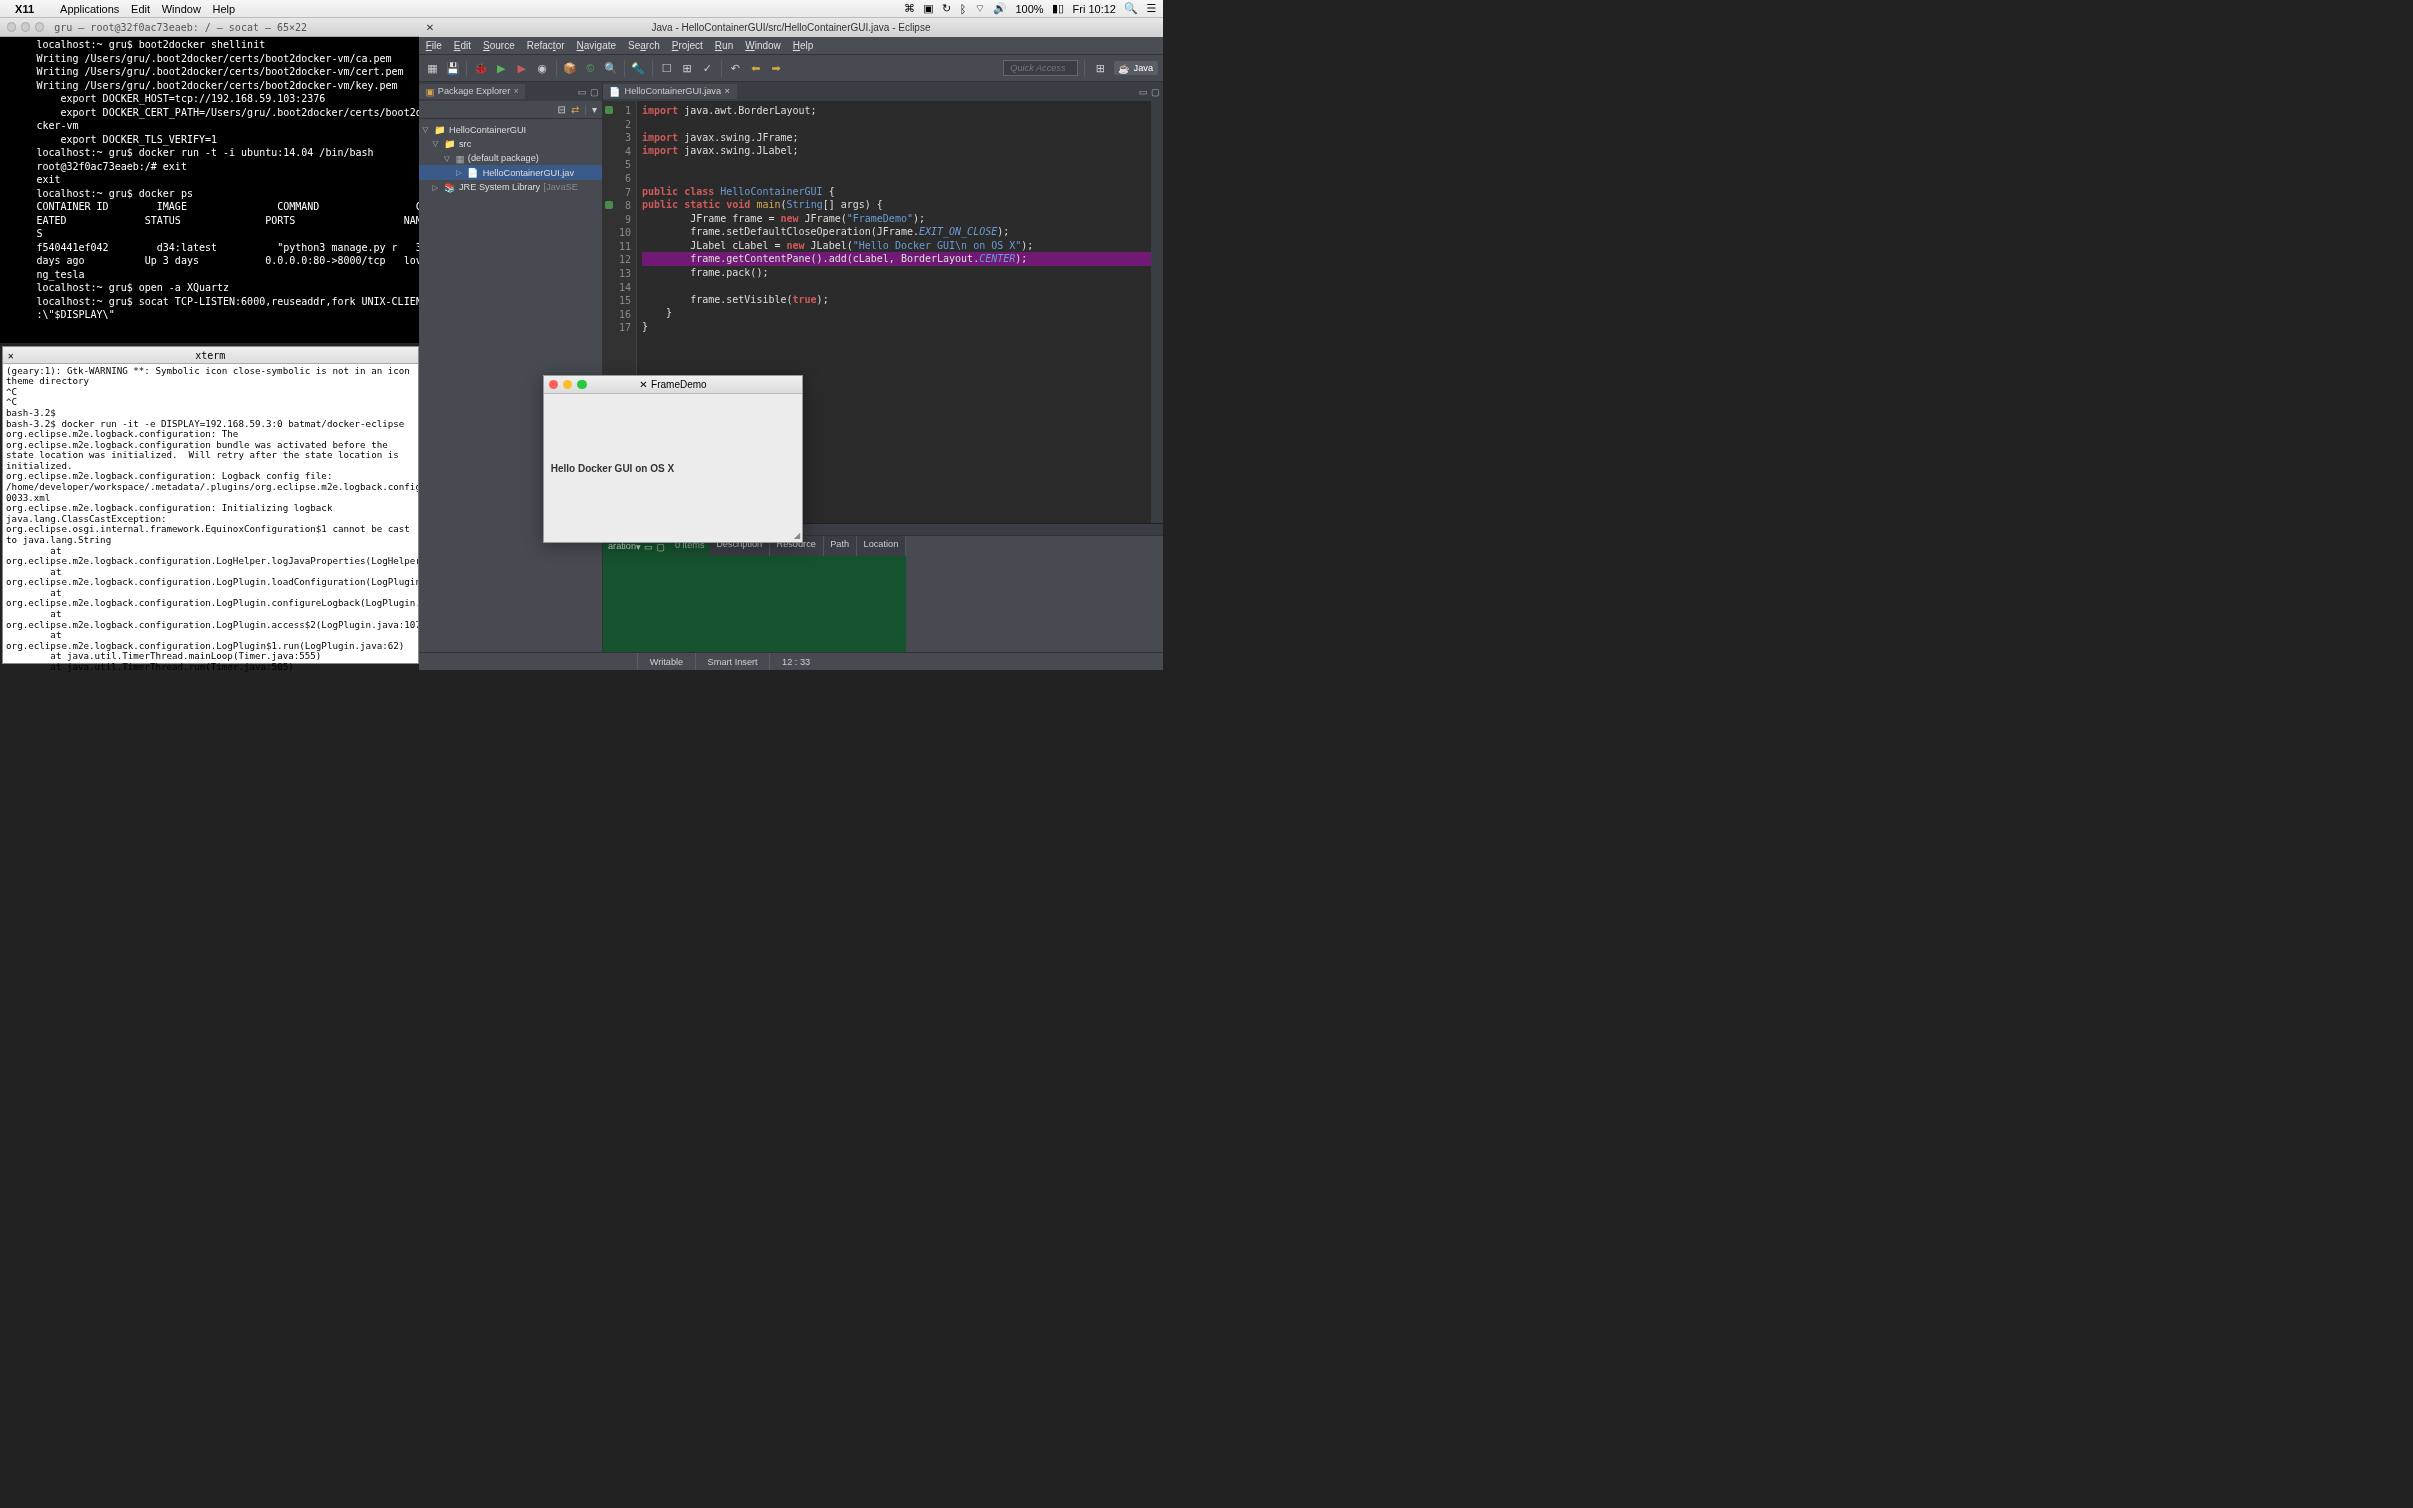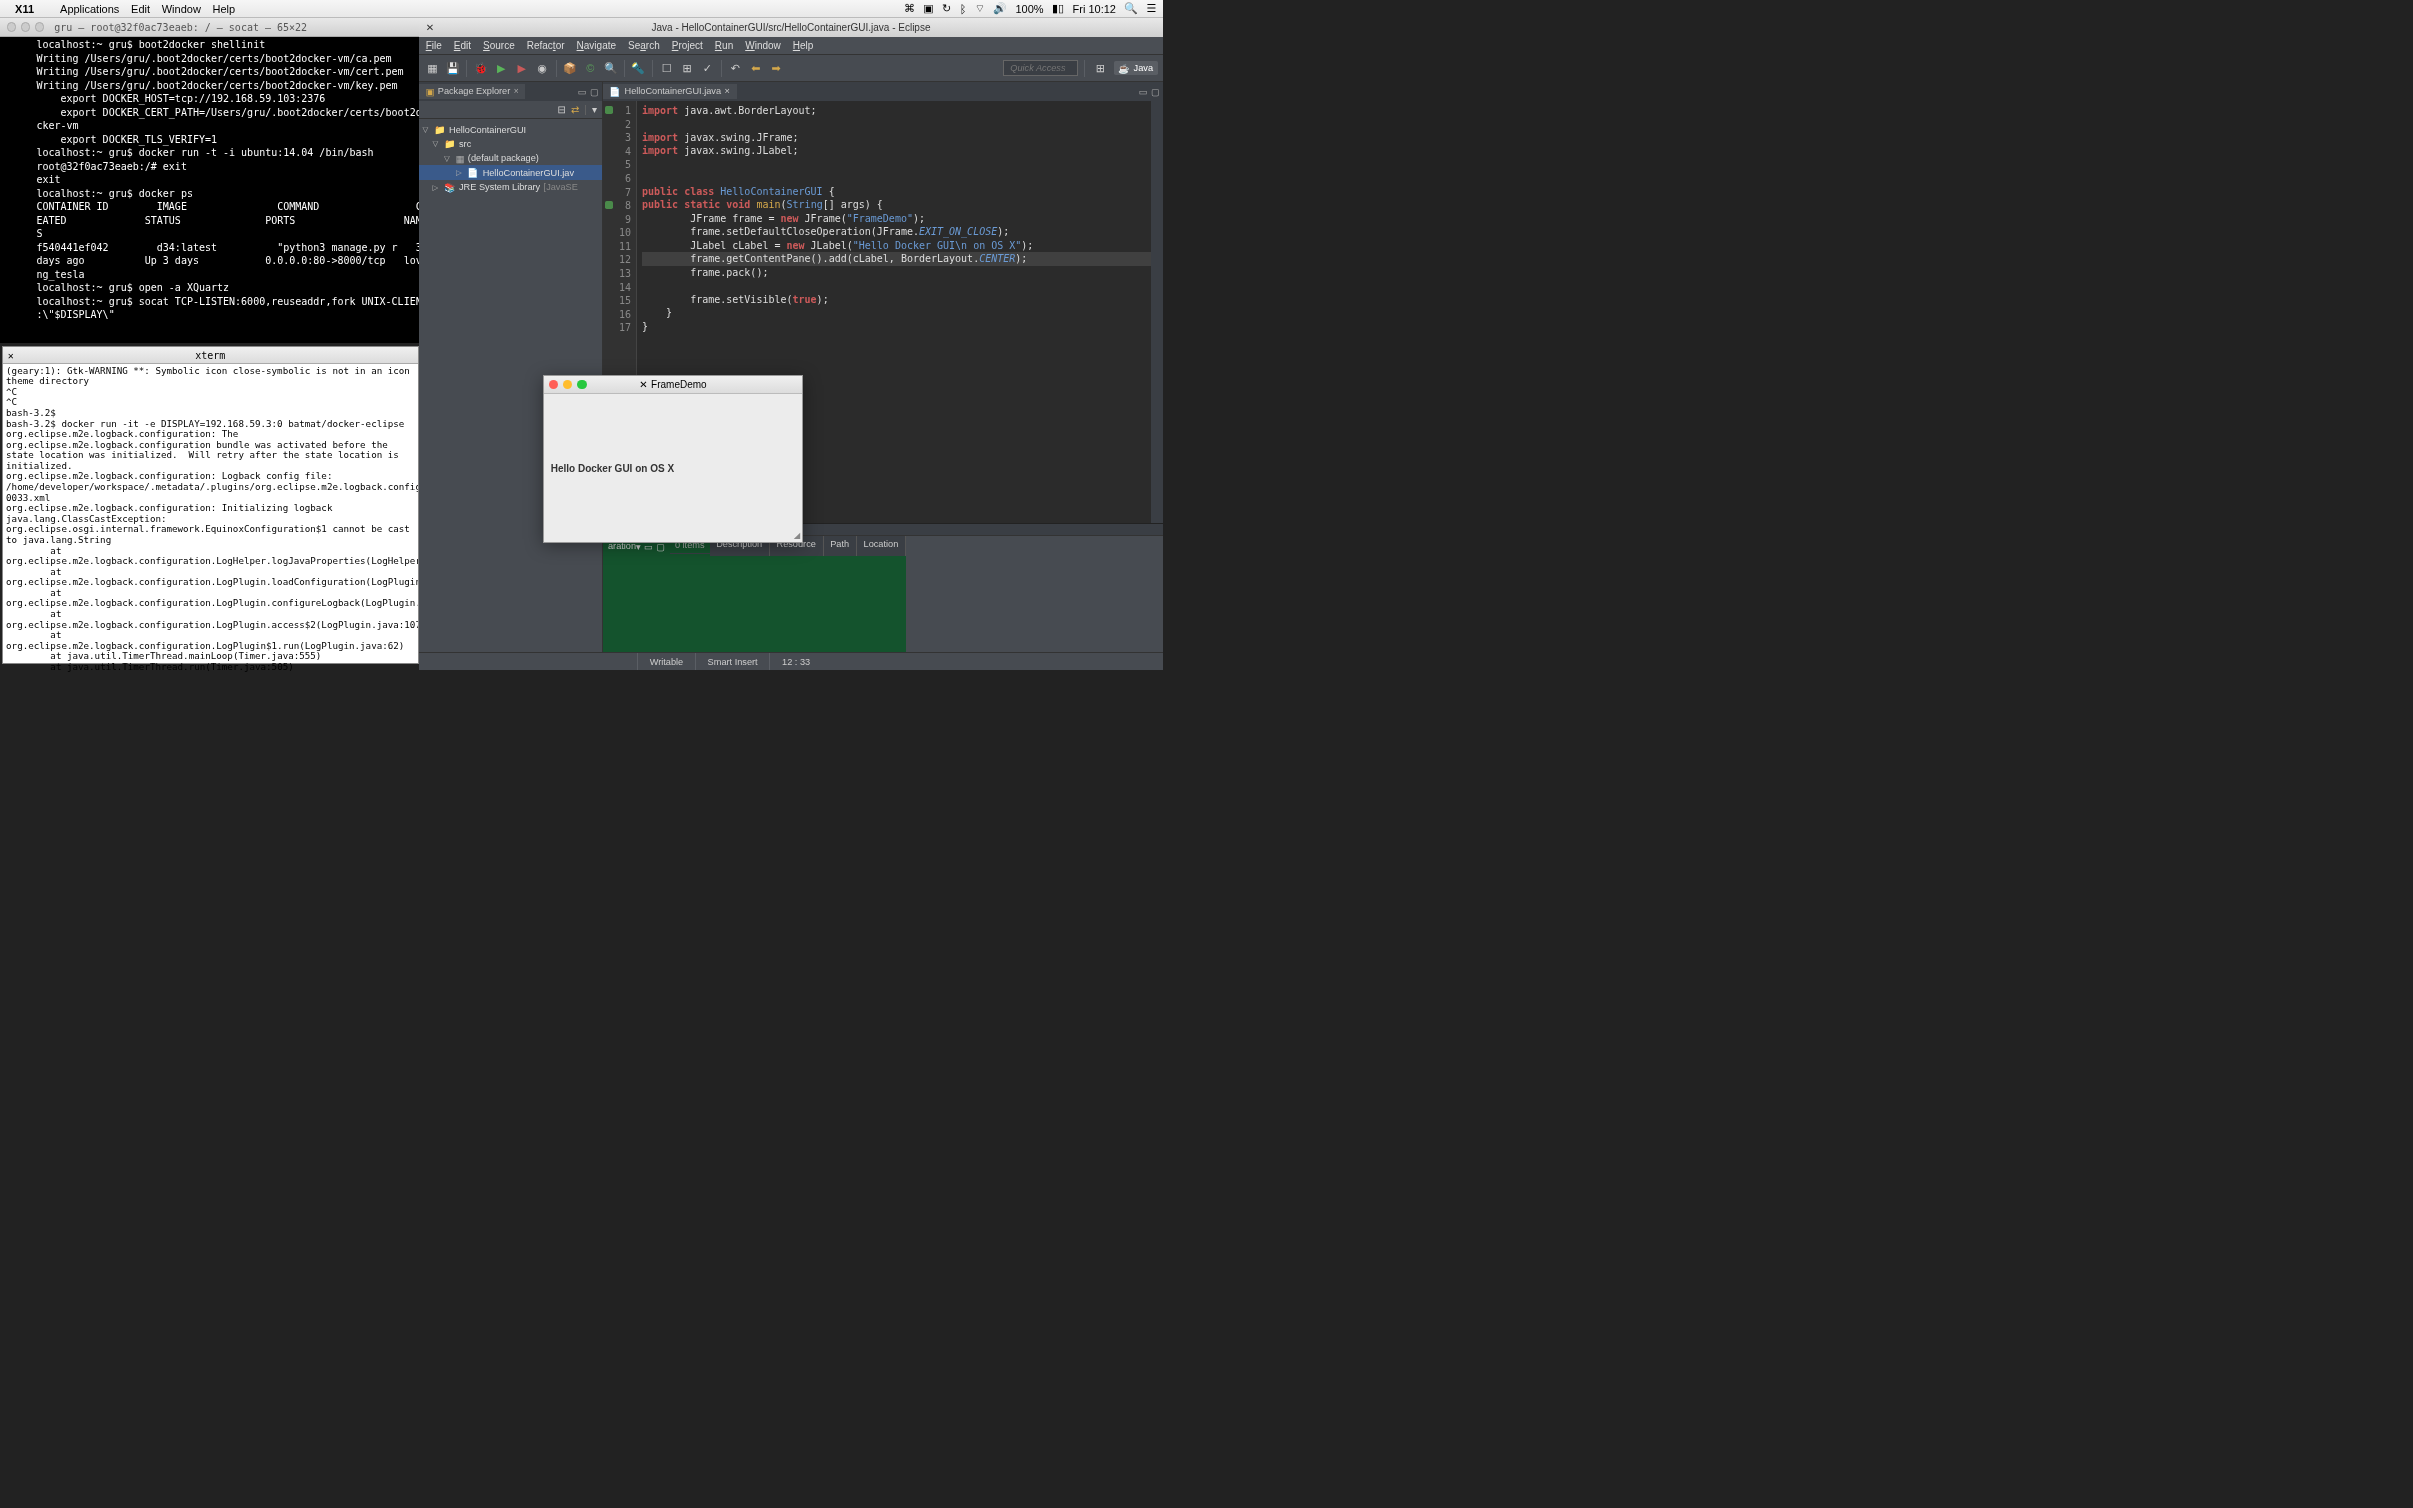--- a/index.html
+++ b/index.html
@@ -66,21 +66,21 @@
 .gutter { width:34px; background:#323232; color:#888; text-align:right; padding:3.4px 5px 3.4px 0; line-height:1.35; border-right:0.8px solid #444; }
 .gutter .ln { height:13.6px; }
 .gutter .mark { position:relative; }
 .gutter .mark::before { content:""; position:absolute; left:1.7px; top:1.7px; width:8.4px; height:8.4px; background:#4a8a4a; border-radius:1.7px; }
 .code { flex:1; padding:3.4px 5px; line-height:1.35; white-space:pre; color:#ddd; }
 .code .kw { color:#cc5a5a; font-weight:bold; }
 .code .cls { color:#6a9ad4; }
 .code .str { color:#6a9ad4; }
 .code .mtd { color:#d4a84b; }
 .code .stat { color:#6a9ad4; font-style:italic; }
-.code .hl { background:#404040; display:inline-block; width:100%; }
+.code .hl { background:#701a75; display:inline-block; width:100%; }
 .editor .vscroll { position:absolute; right:0; top:0; width:11.7px; height:100%; background:#3a3e44; }
 .editor .hscroll { position:absolute; left:0; bottom:0; right:0; height:11.7px; background:#3a3e44; border-top:0.8px solid #222; }
 
 .bottom-panel { height:117px; background:#14532d; border-top:0.8px solid #333; display:flex; flex-direction:row; }
 .bp-tabs { height:20px; display:flex; align-items:center; padding:0 5px; font-size:9.2px; color:#ccc; }
 .bp-tabs .right { margin-left:auto; display:flex; gap:3.4px; }
 .bp-row { height:18.4px; display:flex; align-items:center; padding:0 5px; font-size:9.2px; color:#aaa; border-bottom:0.8px solid #3a3e44; }
 .bp-head { height:20px; background:#3a3e44; display:flex; font-size:9.2px; color:#ccc; }
 .bp-head .col { padding:3.4px 6.7px; border-right:0.8px solid #555; }
 .bp-body { flex:1; background:#474b51; }

